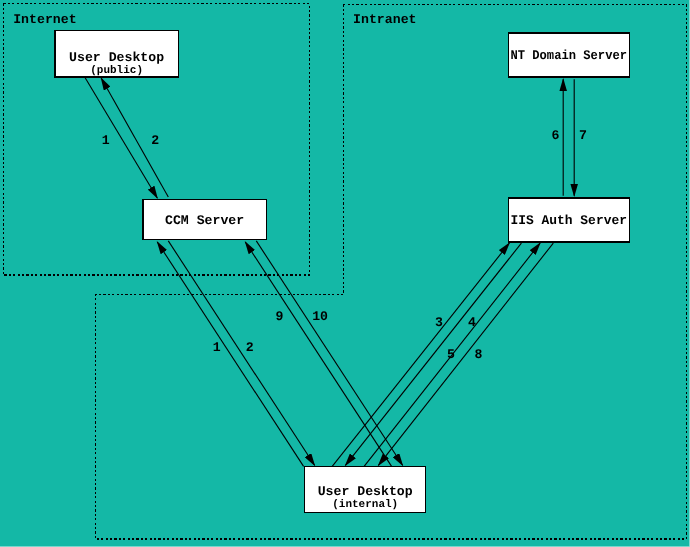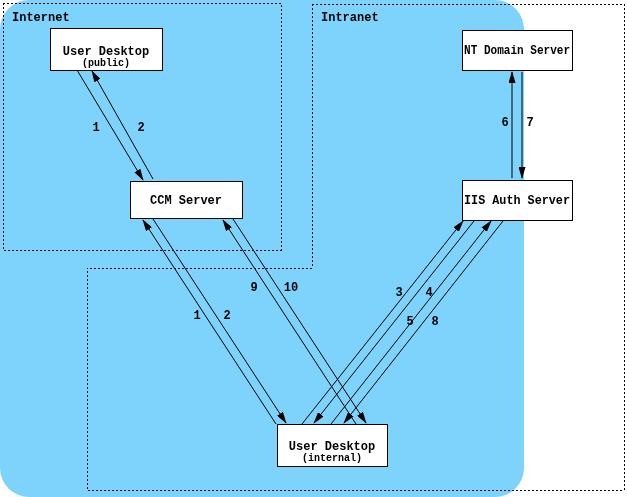--- a/index.html
+++ b/index.html
@@ -5,24 +5,23 @@
   html, body {
     margin: 0;
     padding: 0;
     background: #ffffff;
     width: 627px;
     height: 497px;
     overflow: hidden;
   }
   .diagram-wrap {
     position: relative;
-    width: 524px;
+    width: 627px;
     height: 497px;
-    background: #7dd3fc;
-    border-radius: 29px;
+    background: #14b8a6;
   }
   svg { display: block; }
   .zone-label {
     font: bold 12px "Liberation Mono", "DejaVu Sans Mono", monospace;
     fill: #000000;
   }
   .node-label {
     font: bold 12px "Liberation Mono", "DejaVu Sans Mono", monospace;
     fill: #000000;
   }

